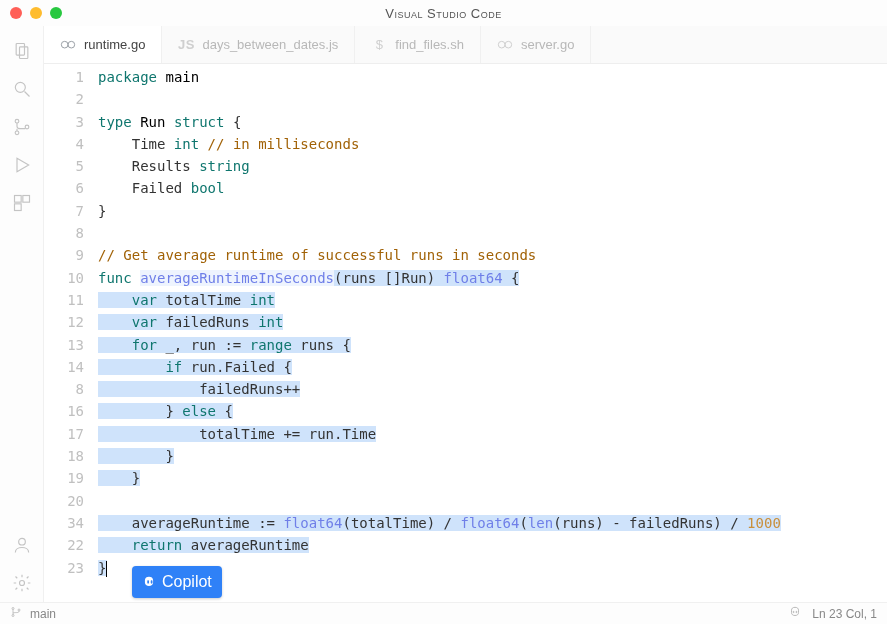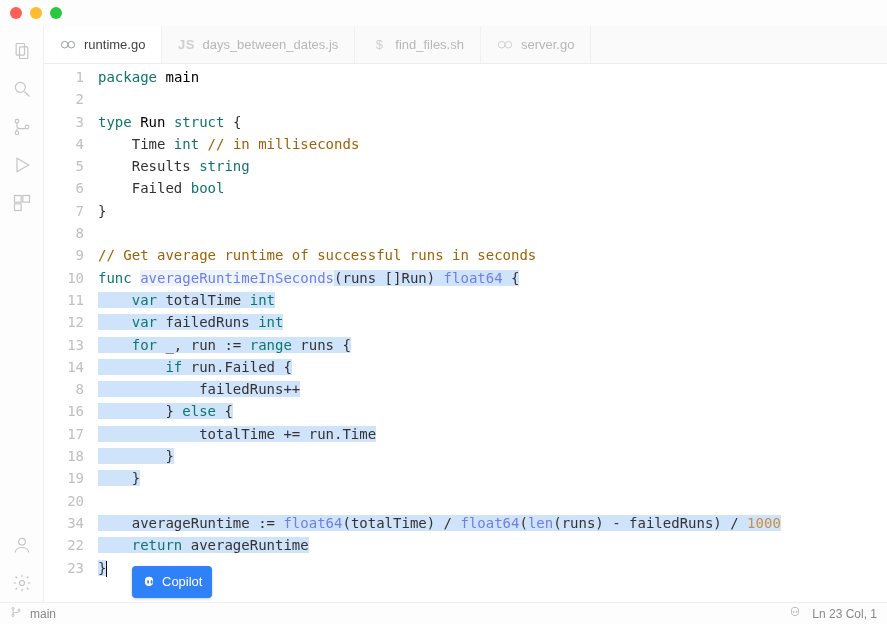--- a/index.html
+++ b/index.html
@@ -108,21 +108,21 @@
   .builtin { color:#6f7fe8; }
   .goown { color:#000; }
   .fname-hl { background:#eef4fe; }
 
   .copilot-badge {
     position:absolute;
     left:88px;
     bottom:4px;
     background:#2f81f7;
     color:#fff;
-    font-size:13px;
+    font-size:16px;
     padding:5px 10px;
     border-radius:4px;
     font-family: -apple-system, sans-serif;
     display:flex; align-items:center; gap:6px;
     box-shadow:0 1px 3px rgba(0,0,0,.2);
   }
   .copilot-badge svg{ width:14px; height:14px; fill:#fff; }
 
   
   .statusbar {
@@ -145,20 +145,21 @@
 </style>
 </head>
 <body>
 
 <div class="titlebar">
   <div class="traffic">
     <div class="dot red"></div>
     <div class="dot yellow"></div>
     <div class="dot green"></div>
   </div>
+  <div class="title">Visual Studio Code</div>
 </div>
 
 <div class="main-row">
 
   <div class="activitybar">
     <div class="aicon">
       <svg viewBox="0 0 24 24">
           <rect x="5" y="3" width="10" height="14" rx="1"></rect>
           <rect x="9" y="7" width="10" height="14" rx="1"></rect>
         </svg>

